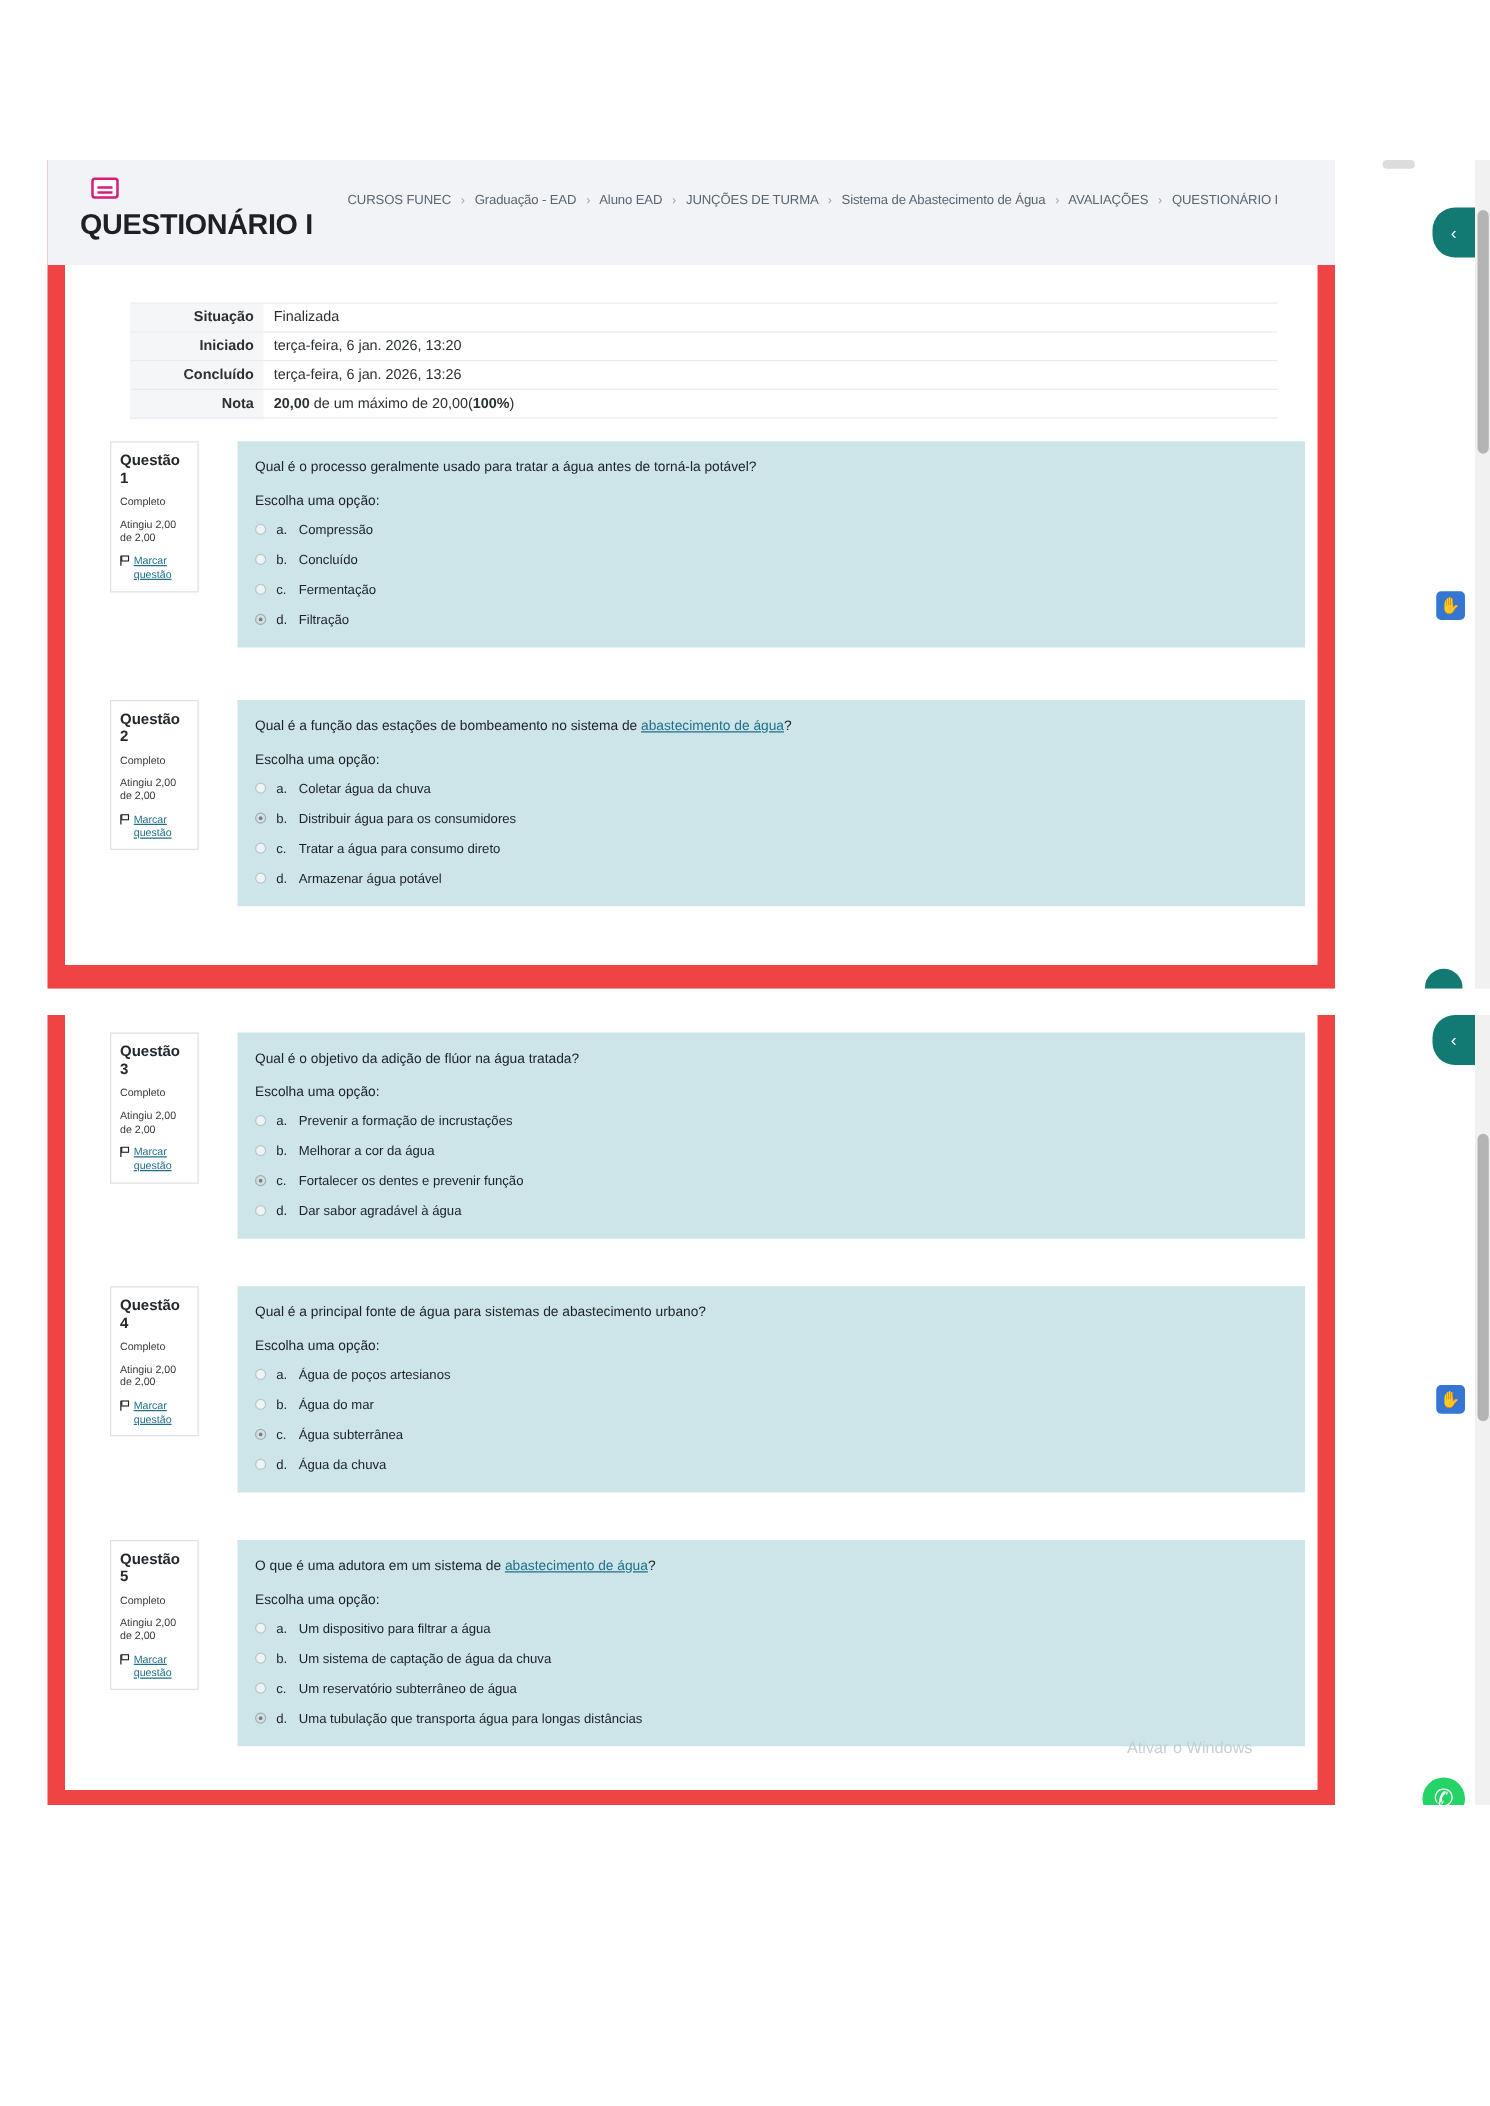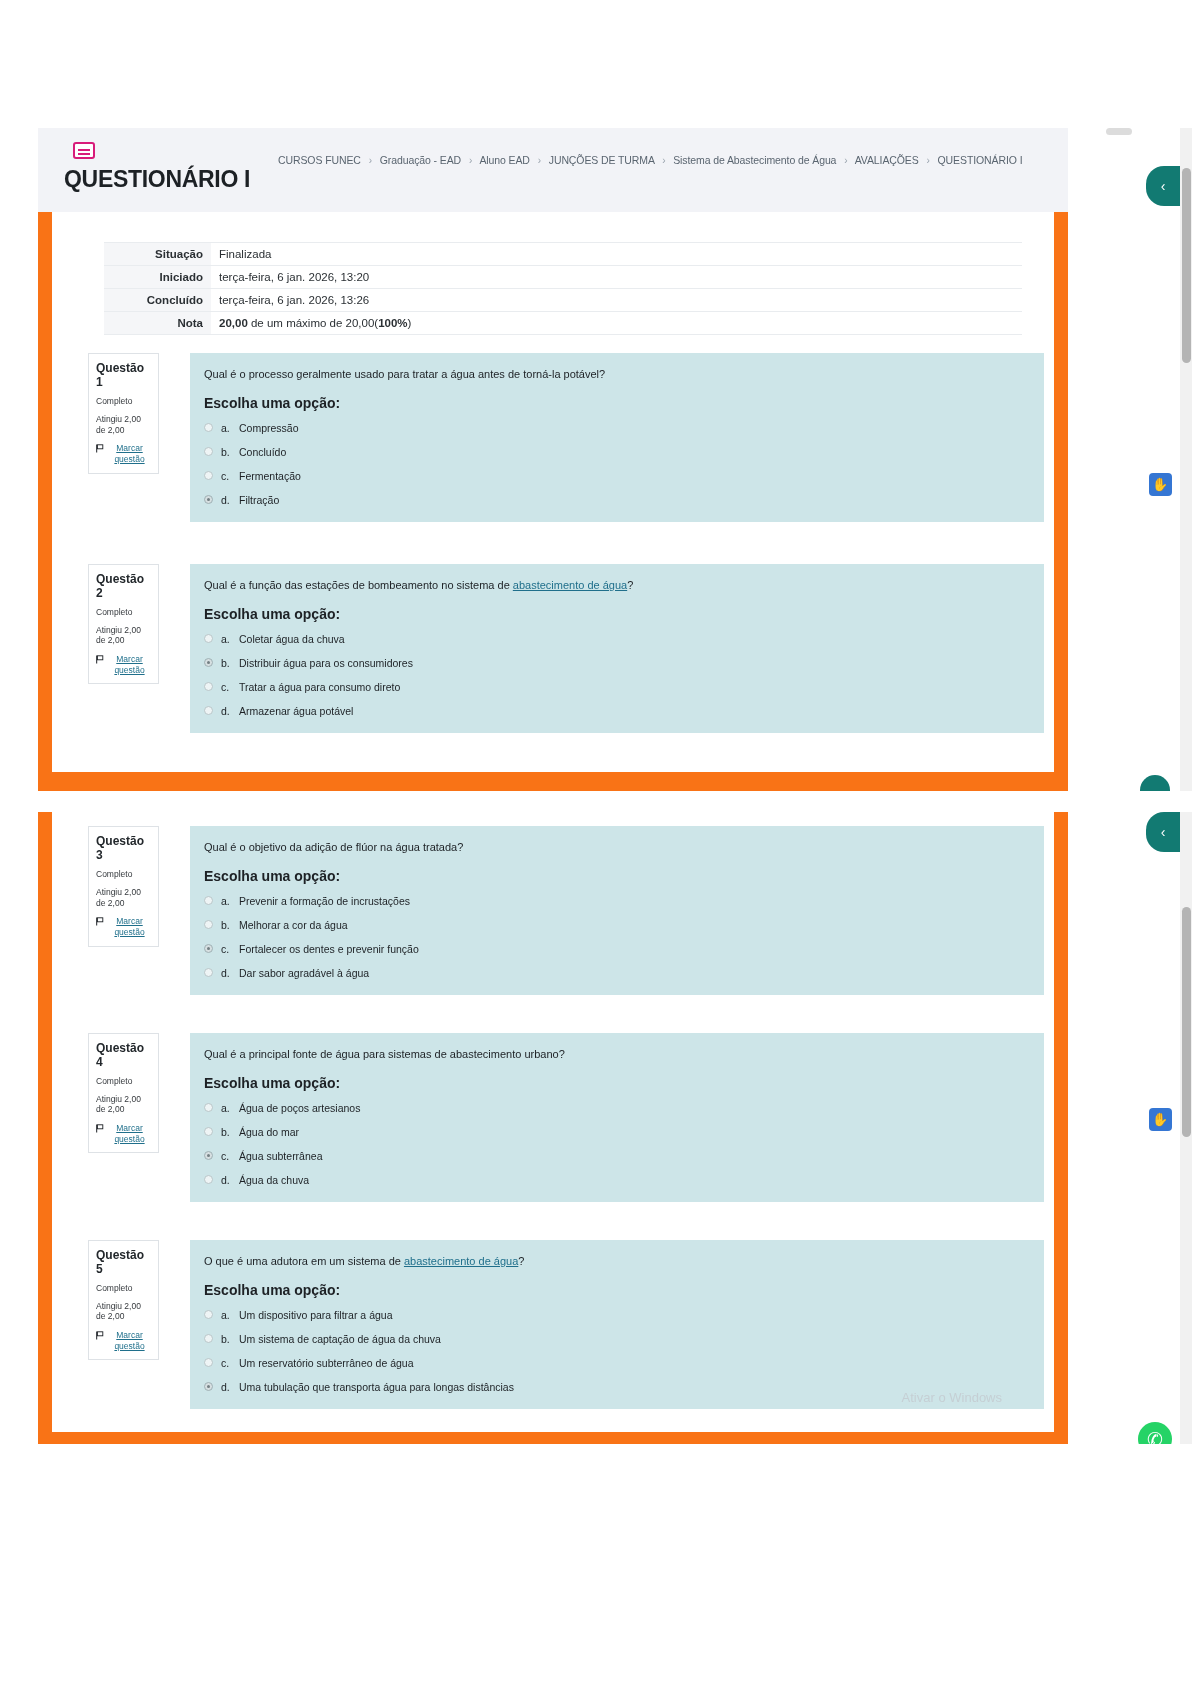--- a/index.html
+++ b/index.html
@@ -9,21 +9,21 @@
     font-family: "Liberation Sans", sans-serif;
     overflow: hidden;
   }
   .page { position: relative; width: 1192px; height: 1685px; background: #ffffff; }
 
   
   .pane { position: absolute; left: 0; width: 1192px; overflow: hidden; background:#ffffff; }
   .pane-a { top: 128px; height: 663px; }
   .pane-b { top: 812px; height: 632px; }
 
-  .pane-inner { position: absolute; left: 38px; width: 1030px; background: #f97316; }
+  .pane-inner { position: absolute; left: 38px; width: 1030px; background: #ef4444; }
 
   
   .scroll-track {
     position: absolute; right: 0; top: 0; width: 12px; height: 100%;
     background: #f1f1f1;
   }
   .scroll-thumb {
     position: absolute; right: 1px; width: 9px; border-radius: 5px;
     background: #b4b4b4;
   }
@@ -79,30 +79,30 @@
     border: 1px solid #dee2e6; background: #ffffff;
     padding: 7px 6px 8px 7px;
   }
   .qinfo .qnum { font-size: 8.5px; font-weight: 700; color: #23282c; margin-bottom: 7px; }
   .qinfo .qnum span { font-size: 12px; font-weight: 700; }
   .qinfo .qstate { font-size: 8.5px; color: #35393d; margin-bottom: 8px; }
   .qinfo .qgrade { font-size: 8.5px; color: #35393d; line-height: 1.25; margin-bottom: 8px; }
   .qflag { display: flex; align-items: flex-start; gap: 3px; }
   .flag-ico { flex: 0 0 auto; margin-top: 1px; }
   .qflag a {
-    font-size: 8.5px; color: #1f6f8b; text-decoration: underline; line-height: 1.25; text-align: center;
+    font-size: 8.5px; color: #1f6f8b; text-decoration: underline; line-height: 1.25;
   }
 
   .qbody {
     margin-left: 138px; margin-right: 10px;
     background: #cde5e8; padding: 14px 16px 16px 14px;
   }
   .qtext { font-size: 11px; color: #1d2125; margin-bottom: 13px; line-height: 1.35; }
   .qtext a { color: #1f6f8b; text-decoration: underline; }
-  .qprompt { font-size: 14px; color: #1d2125; margin-bottom: 11px; font-weight: bold; }
+  .qprompt { font-size: 11px; color: #1d2125; margin-bottom: 11px; }
   .opt { display: flex; align-items: center; margin-bottom: 12px; }
   .opt:last-child { margin-bottom: 0; }
   .radio {
     flex: 0 0 auto; width: 9px; height: 9px; border-radius: 50%;
     border: 1px solid #b9c6c9; background: #eef4f5; margin-right: 8px;
   }
   .radio.checked { background: #d6dfe1; border-color: #9fb1b5; position: relative; }
   .radio.checked::after {
     content: ""; position: absolute; left: 2px; top: 2px; width: 3px; height: 3px;
     border-radius: 50%; background: #737f83;

